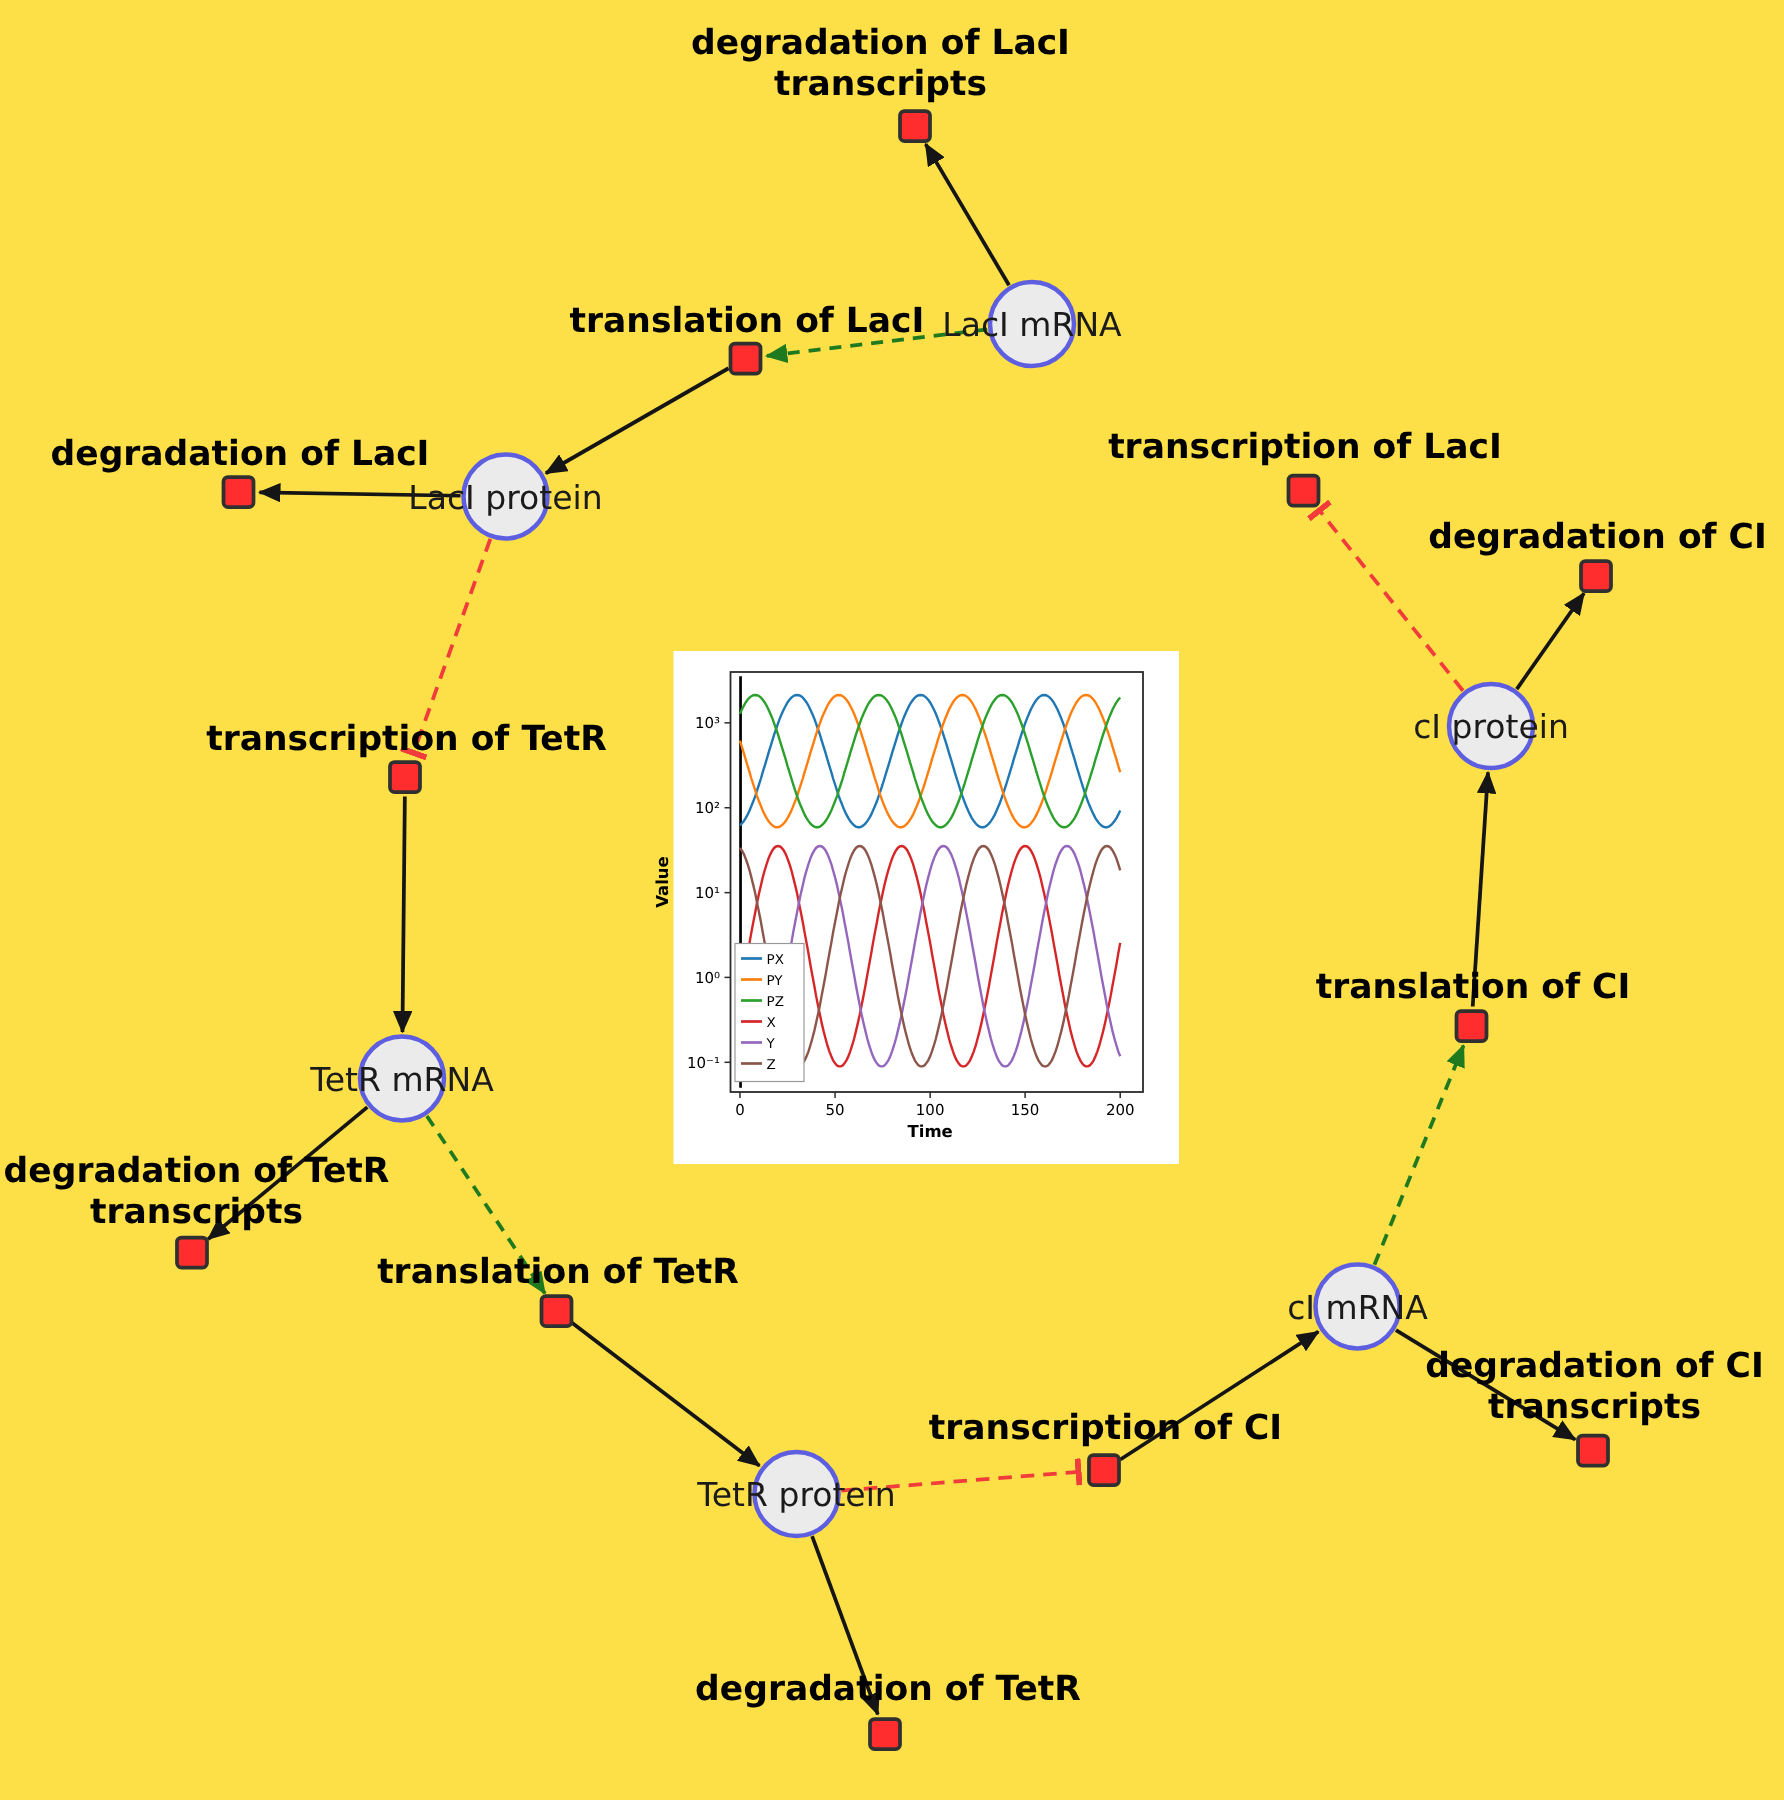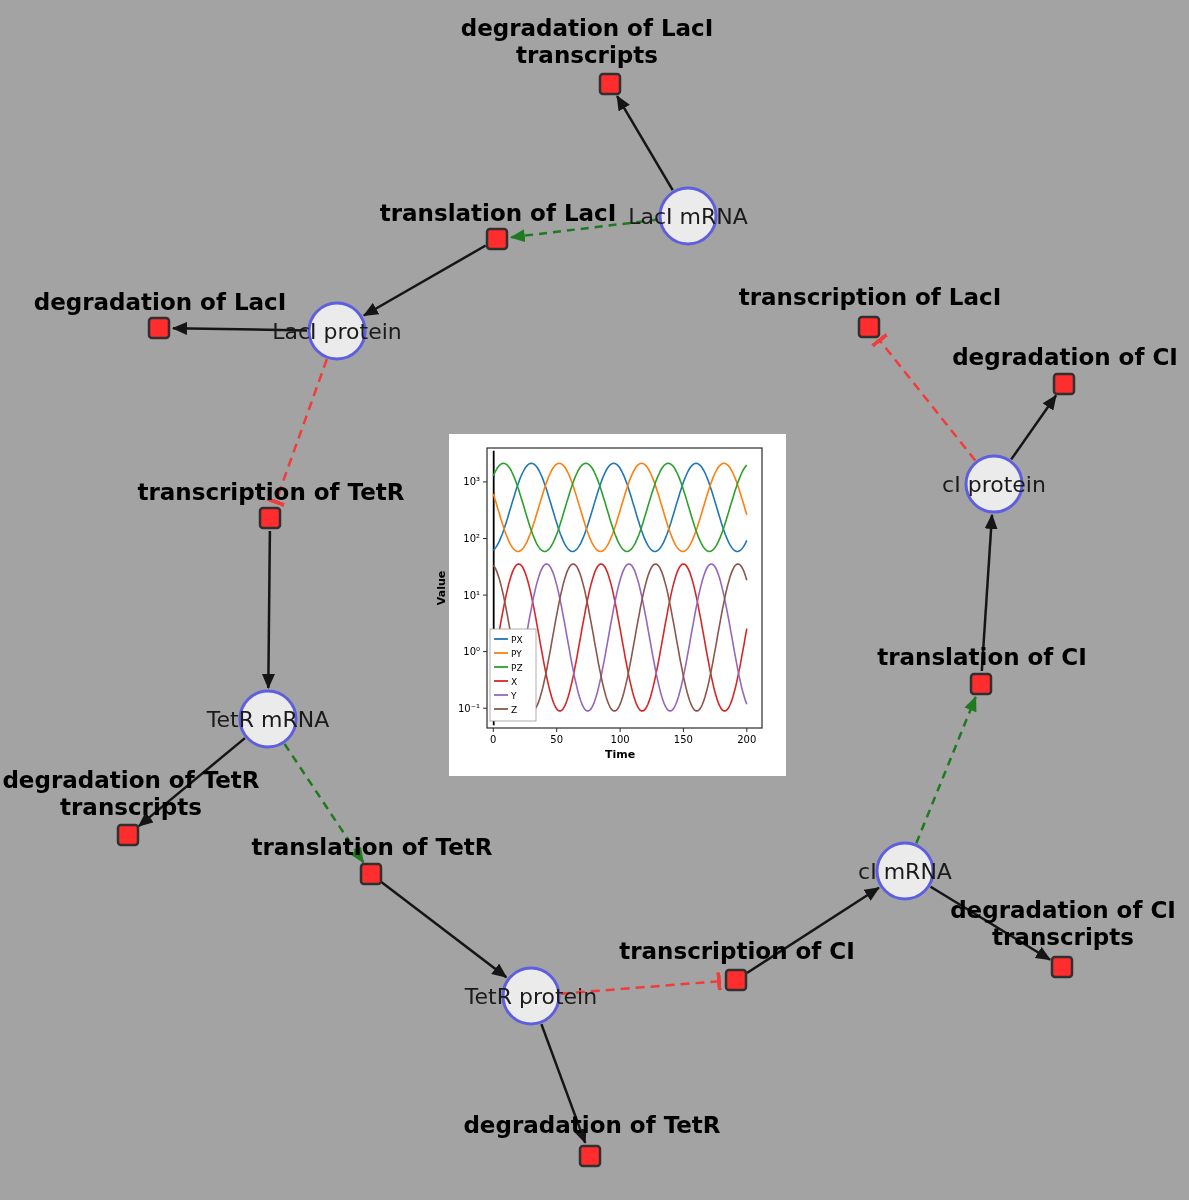--- a/index.html
+++ b/index.html
@@ -1,16 +1,16 @@
 <!DOCTYPE html>
 <html><head>
 <meta charset="utf-8">
 <style>
   html,body{margin:0;padding:0;background:#ffffff;}
-  .page{width:1189px;height:1200px;position:relative;background:#a3a3a3;overflow:hidden;}
+  .page{width:1189px;height:1200px;position:relative;background:#fde047;overflow:hidden;}
   #scene{display:block;}
   #scene text{font-family:"DejaVu Sans", sans-serif;}
 </style>
 </head>
 <body>
 
 <div class="page">
   <svg id="scene" viewBox="0 0 1189 1200" width="1189" height="1200" xmlns="http://www.w3.org/2000/svg">
     <defs>
       <marker id="arrow-black" markerUnits="userSpaceOnUse" markerWidth="15" markerHeight="13" viewBox="0 0 15 13" refX="14" refY="6.5" orient="auto">

